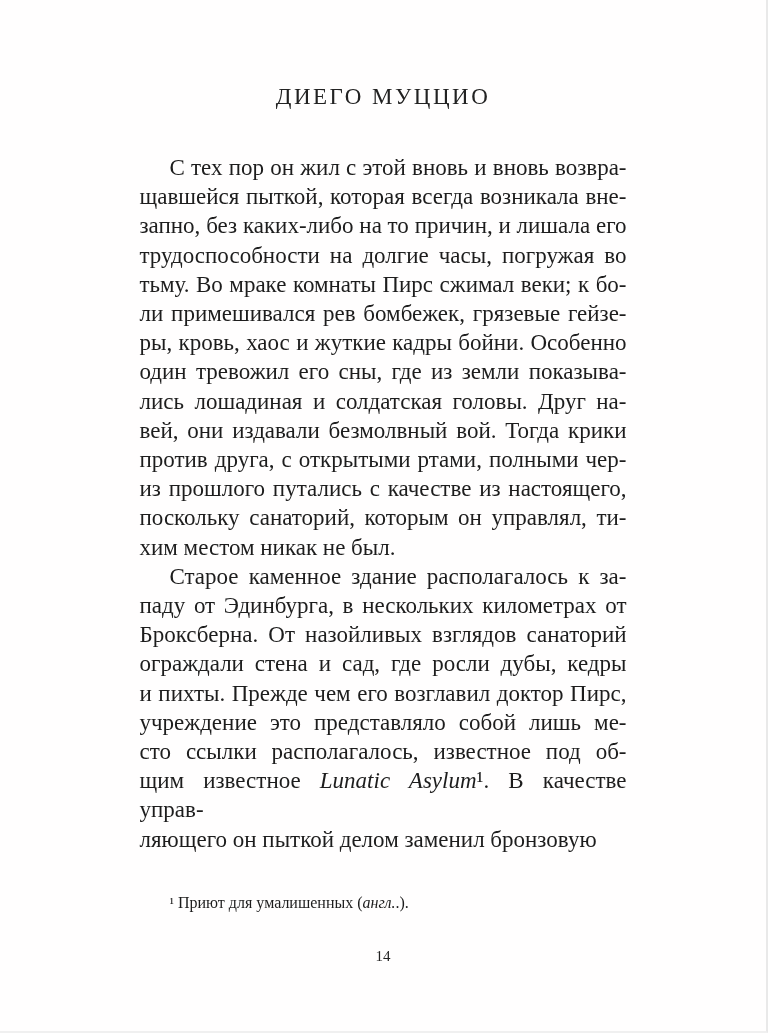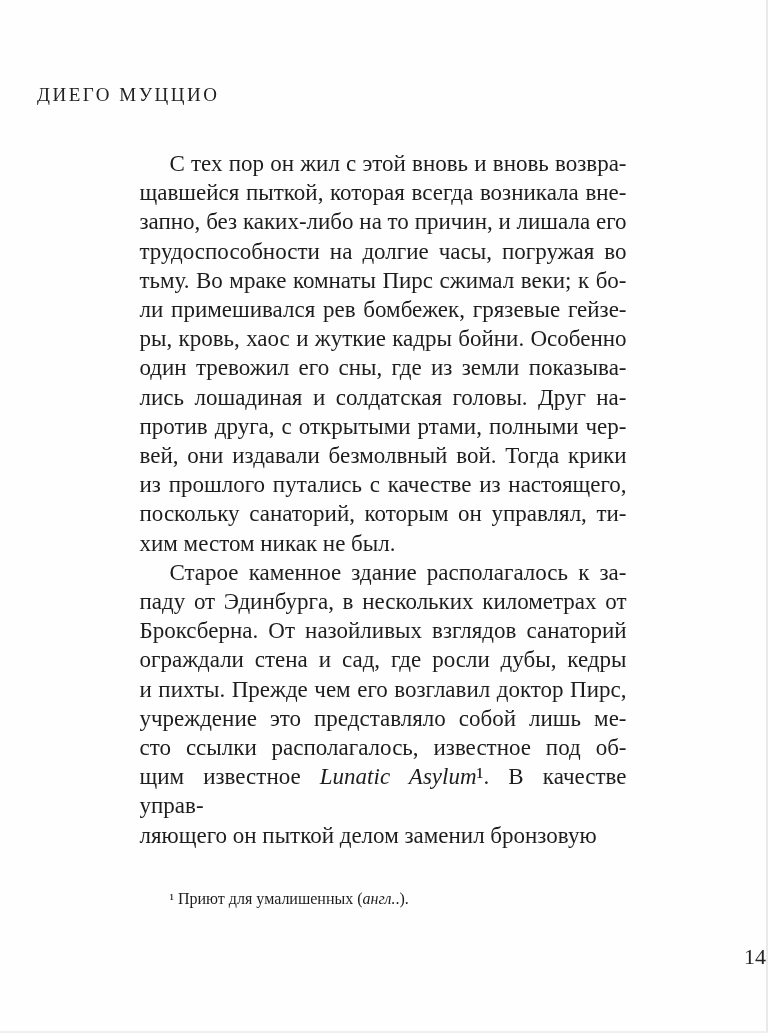--- a/index.html
+++ b/index.html
@@ -14,26 +14,25 @@
   }
   .page {
     width: 768px;
     height: 1033px;
     padding-top: 84px;
     background: #fffefe;
     border-right: 2px solid #e9e9e9;
     border-bottom: 2px solid #f0f0f0;
   }
   .running-header {
-    text-align: left;
-    font-size: 19px;
+    text-align: center;
+    font-size: 23px;
     letter-spacing: 2.5px;
     color: #222;
     margin-bottom: 43px;
-    margin-left: 37px;
   }
   .body-text {
     width: 487px;
     margin: 8px auto;
     font-size: 23px;
     line-height: 29.2px;
   }
   .line {
     text-align: justify;
     text-align-last: justify;
@@ -44,22 +43,22 @@
   .italic { font-style: italic; }
   .fn-block {
     width: 487px;
     margin: 34px auto 0 auto;
     font-size: 16px;
     line-height: 30px;
   }
   .footnote { text-indent: 30px; }
   .fn-marker { font-size: 15px; }
   .page-number {
-    text-align: right;
-    font-size: 22px;
+    text-align: center;
+    font-size: 15px;
     margin-top: 30px;
     color: #222;
   }
 </style>
 </head>
 <body>
 
 <div class="page">
 
   <div class="running-header">ДИЕГО МУЦЦИО</div>
@@ -69,22 +68,22 @@
     <div class="para">
       <div class="line first">С тех пор он жил с этой вновь и вновь возвра-</div>
       <div class="line">щавшейся пыткой, которая всегда возникала вне-</div>
       <div class="line">запно, без каких-либо на то причин, и лишала его</div>
       <div class="line">трудоспособности на долгие часы, погружая во</div>
       <div class="line">тьму. Во мраке комнаты Пирс сжимал веки; к бо-</div>
       <div class="line">ли примешивался рев бомбежек, грязевые гейзе-</div>
       <div class="line">ры, кровь, хаос и жуткие кадры бойни. Особенно</div>
       <div class="line">один тревожил его сны, где из земли показыва-</div>
       <div class="line">лись лошадиная и солдатская головы. Друг на-</div>
+      <div class="line">вей, они издавали безмолвный вой. Тогда крики</div>
       <div class="line">против друга, с открытыми ртами, полными чер-</div>
-      <div class="line">вей, они издавали безмолвный вой. Тогда крики</div>
       <div class="line">из прошлого путались с качестве из настоящего,</div>
       <div class="line">поскольку санаторий, которым он управлял, ти-</div>
       <div class="line last">хим местом никак не был.</div>
     </div>
 
     <div class="para">
       <div class="line first">Старое каменное здание располагалось к за-</div>
       <div class="line">паду от Эдинбурга, в нескольких километрах от</div>
       <div class="line">Броксберна. От назойливых взглядов санаторий</div>
       <div class="line">ограждали стена и сад, где росли дубы, кедры</div>

